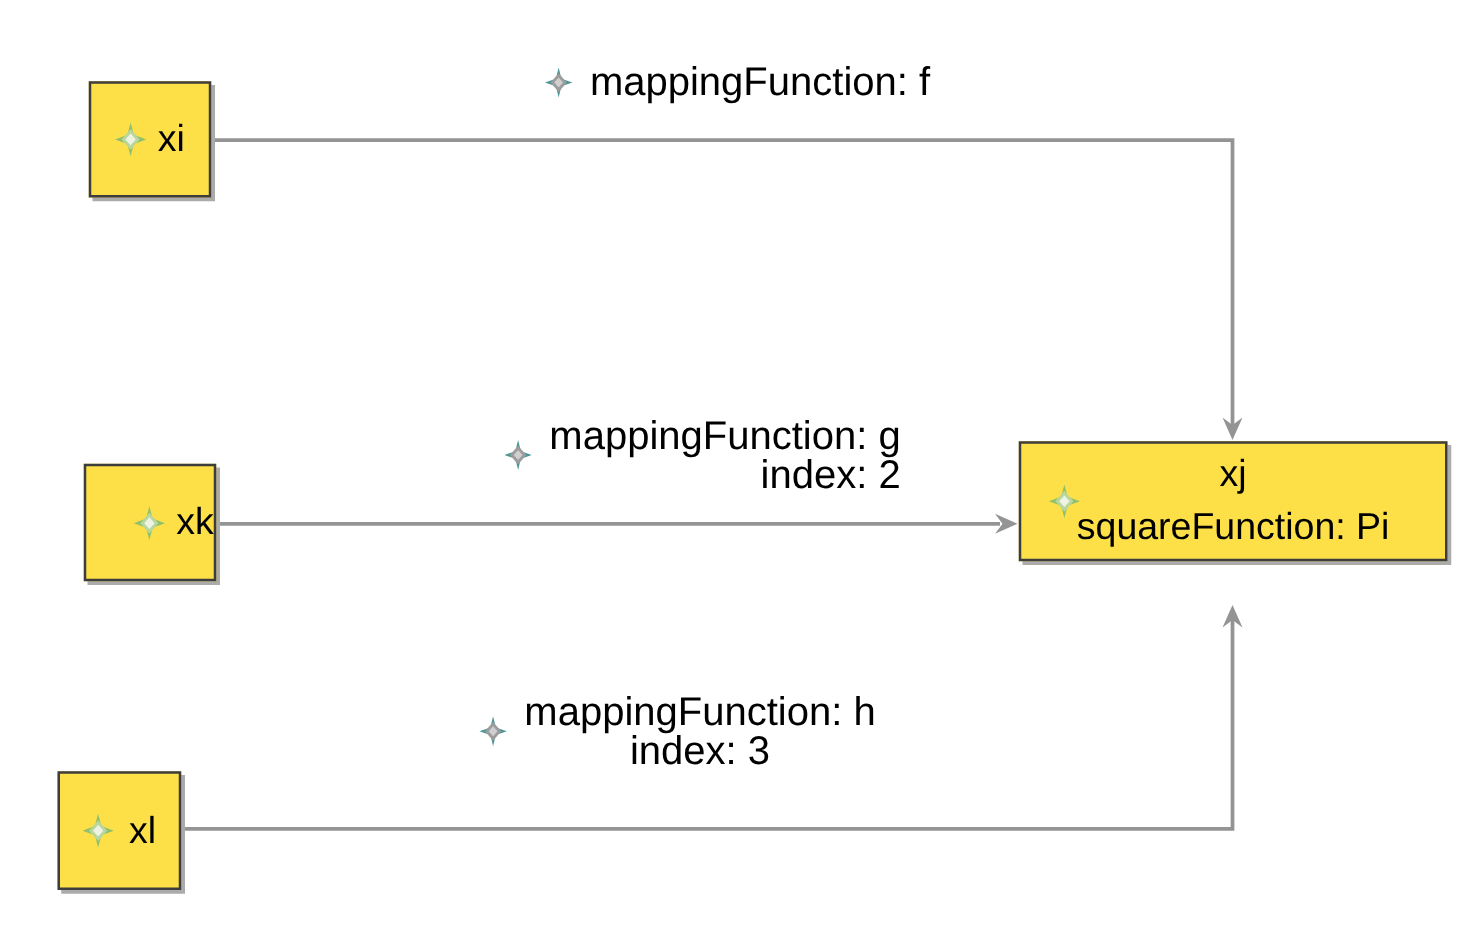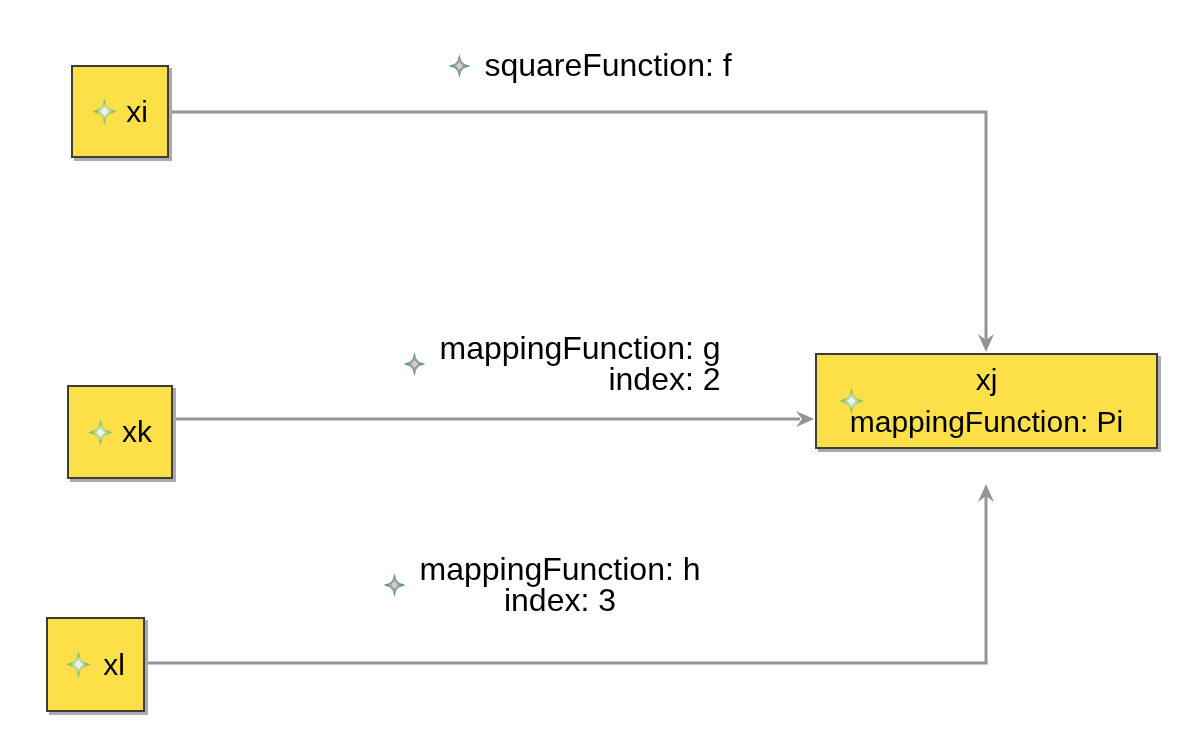--- a/index.html
+++ b/index.html
@@ -58,21 +58,21 @@
     <span class="vertex-icon">
       <svg width="25" height="27" viewBox="0 0 24 26">
         <polygon points="12,0 14.5,9.5 24,13 14.5,16.5 12,26 9.5,16.5 0,13 9.5,9.5" fill="#8fbf6d"></polygon>
         <polygon points="12,5 19,13 12,21 5,13" fill="#b9d79c"></polygon>
         <polygon points="12,8.5 16,13 12,17.5 8,13" fill="#eff3e4"></polygon>
       </svg>
     </span>
     <span class="node-label">xi</span>
   </div>
 
-  <div class="node" style="left:67px; top:385px; width:106px; height:94px;">
+  <div class="node" style="left:67px; top:371px; width:106px; height:94px;justify-content:flex-end;">
     <span class="vertex-icon">
       <svg width="25" height="27" viewBox="0 0 24 26">
         <polygon points="12,0 14.5,9.5 24,13 14.5,16.5 12,26 9.5,16.5 0,13 9.5,9.5" fill="#8fbf6d"></polygon>
         <polygon points="12,5 19,13 12,21 5,13" fill="#b9d79c"></polygon>
         <polygon points="12,8.5 16,13 12,17.5 8,13" fill="#eff3e4"></polygon>
       </svg>
     </span>
     <span class="node-label">xk</span>
   </div>
 
@@ -90,33 +90,33 @@
   <div class="node node-xj" style="left:815px; top:353px; width:343px; height:96px;">
     <span class="vertex-icon">
       <svg width="25" height="27" viewBox="0 0 24 26">
         <polygon points="12,0 14.5,9.5 24,13 14.5,16.5 12,26 9.5,16.5 0,13 9.5,9.5" fill="#8fbf6d"></polygon>
         <polygon points="12,5 19,13 12,21 5,13" fill="#b9d79c"></polygon>
         <polygon points="12,8.5 16,13 12,17.5 8,13" fill="#eff3e4"></polygon>
       </svg>
     </span>
     <div class="node-xj-text">
       <div>xj</div>
-      <div>mappingFunction: Pi</div>
+      <div>squareFunction: Pi</div>
     </div>
   </div>
 
   <div class="edge-label" style="left:608px; top:50px;">
     <span class="relation-icon">
       <svg width="22" height="24" viewBox="0 0 22 24">
         <polygon points="11,0 13.2,9 22,12 13.2,15 11,24 8.8,15 0,12 8.8,9" fill="#4d9696"></polygon>
         <polygon points="11,4.5 17.5,12 11,19.5 4.5,12" fill="#9c9c9c"></polygon>
         <polygon points="11,8 14.5,12 11,16 7.5,12" fill="#cfcfcf"></polygon>
       </svg>
     </span>
-    <div>squareFunction: f</div>
+    <div>mappingFunction: f</div>
   </div>
 
   <div class="edge-label" style="left:580px; top:333px;text-align:right;">
     <span class="relation-icon">
       <svg width="22" height="24" viewBox="0 0 22 24">
         <polygon points="11,0 13.2,9 22,12 13.2,15 11,24 8.8,15 0,12 8.8,9" fill="#4d9696"></polygon>
         <polygon points="11,4.5 17.5,12 11,19.5 4.5,12" fill="#9c9c9c"></polygon>
         <polygon points="11,8 14.5,12 11,16 7.5,12" fill="#cfcfcf"></polygon>
       </svg>
     </span>

